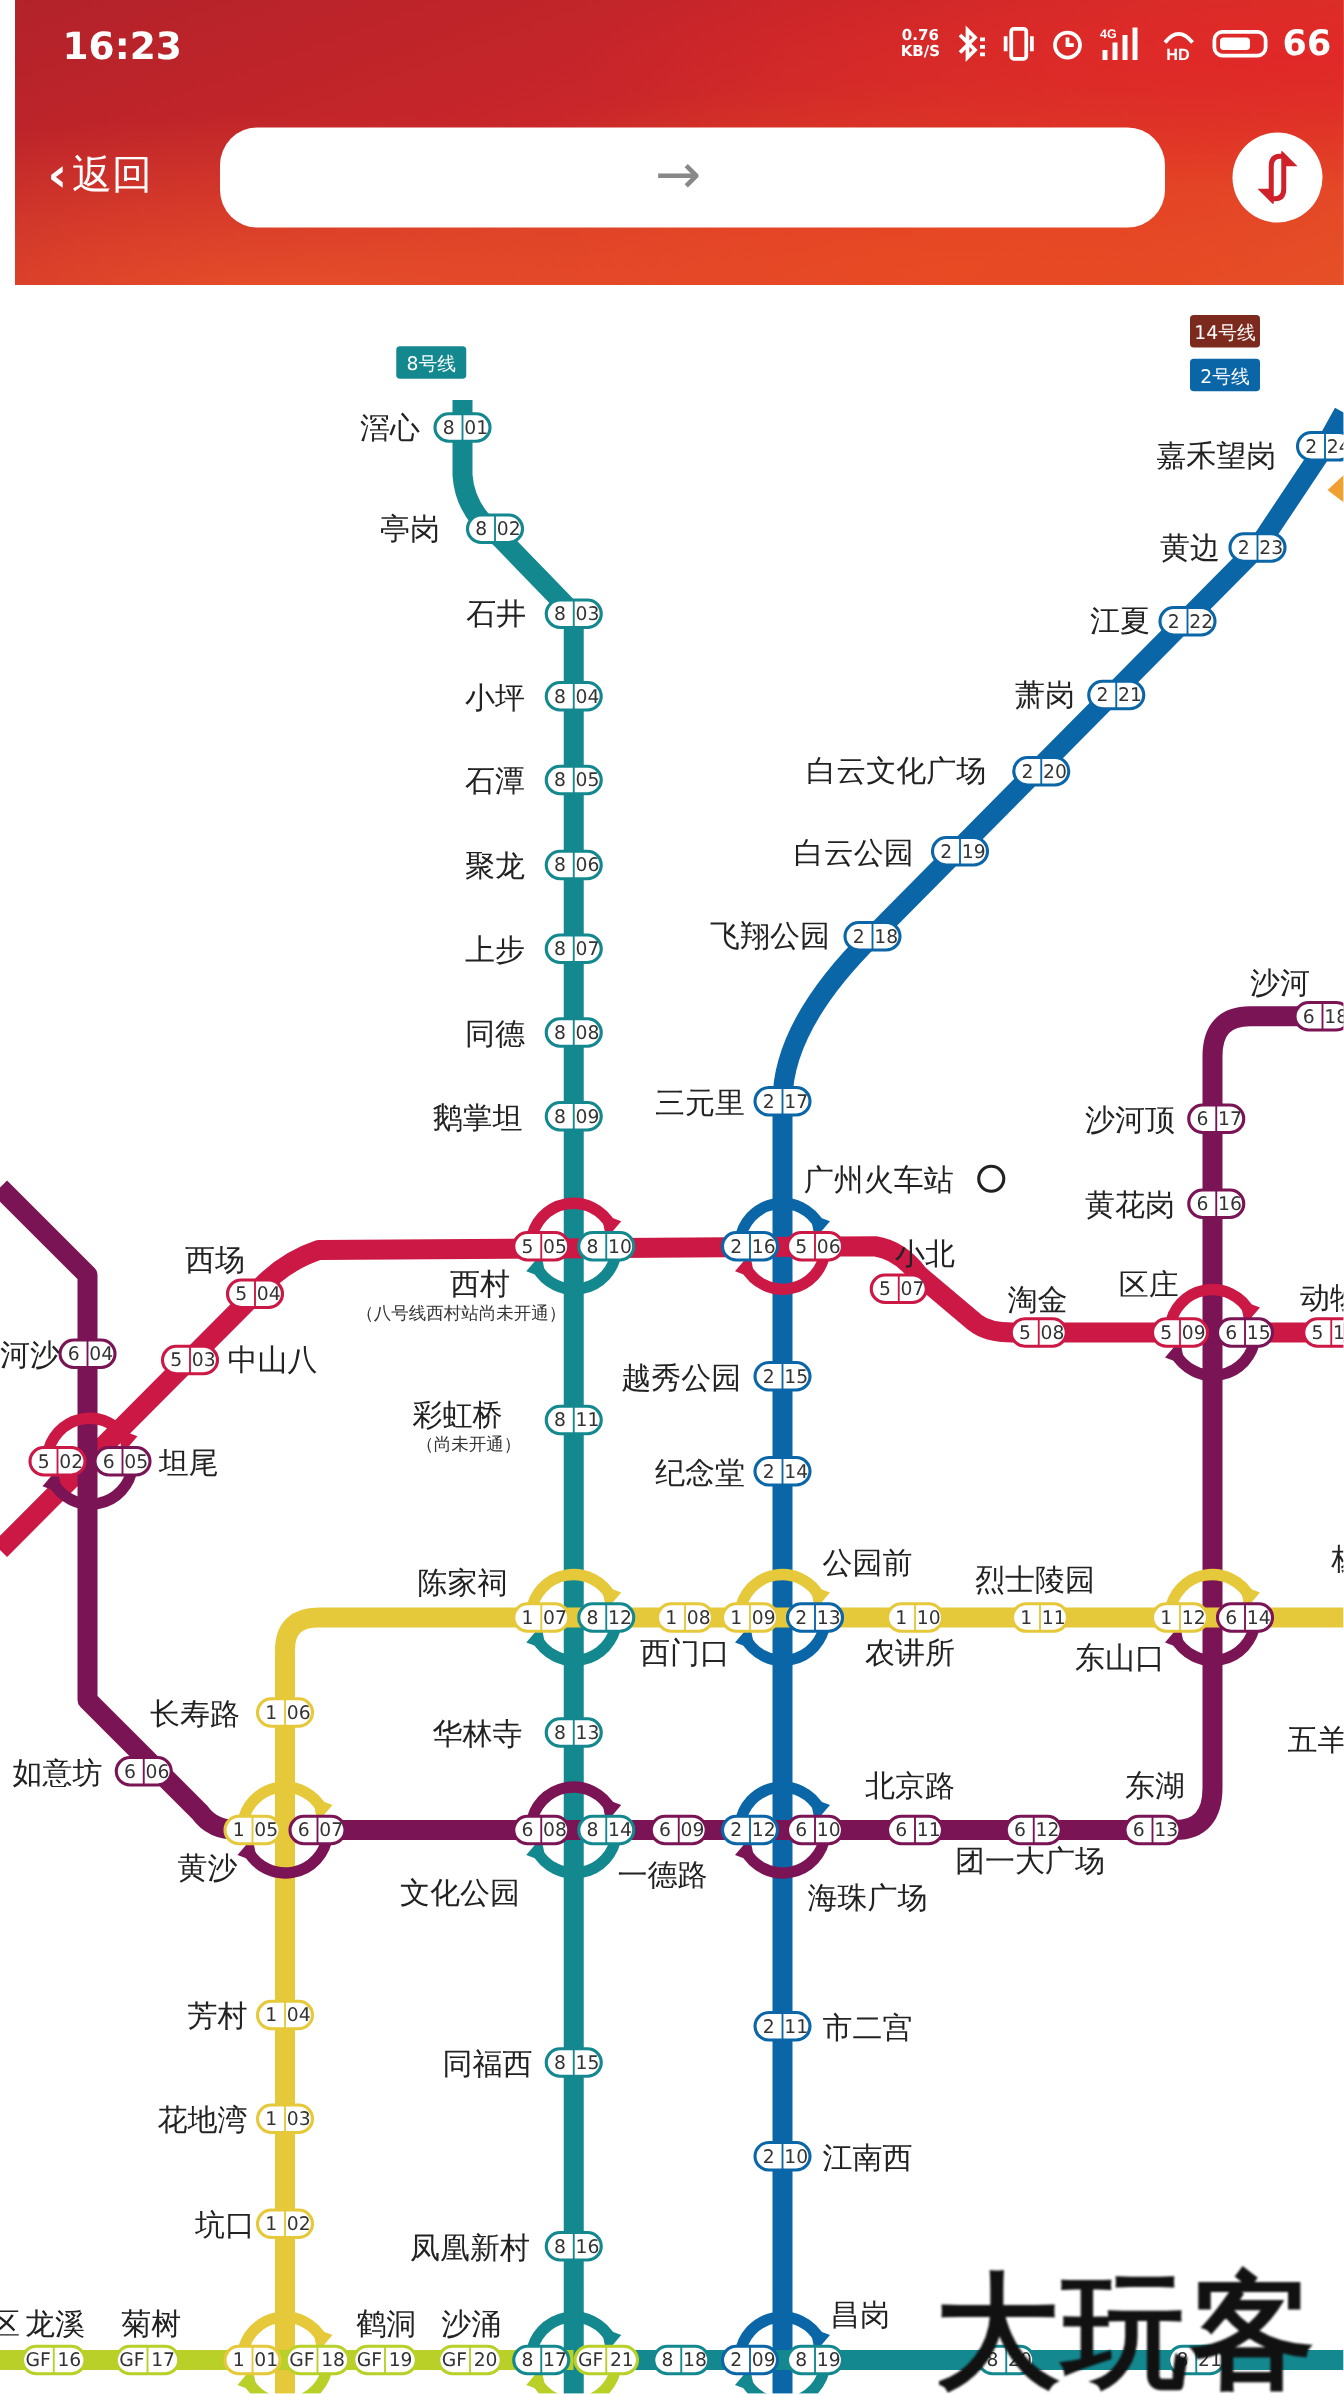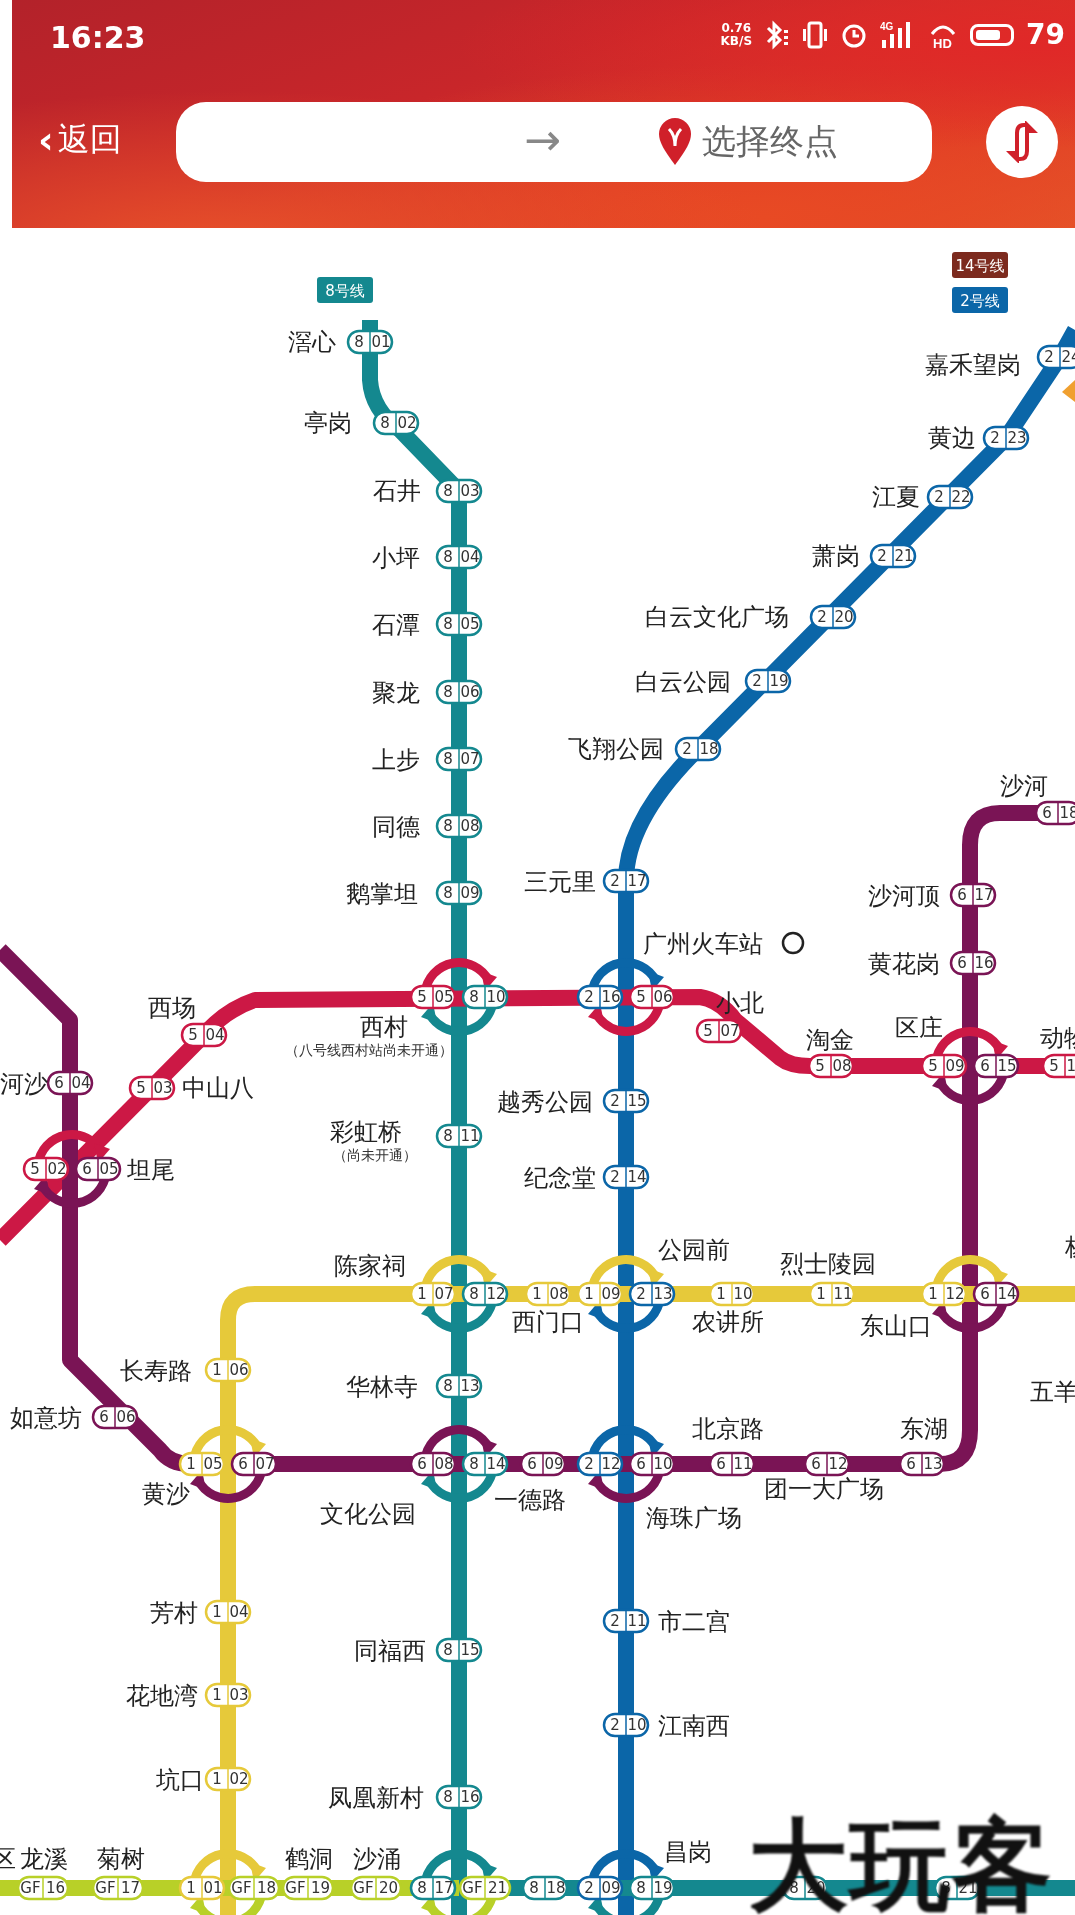--- a/index.html
+++ b/index.html
@@ -63,38 +63,31 @@
           <rect x="2" y="20" width="4" height="8" fill="#fff"></rect>
           <rect x="10" y="14" width="4" height="14" fill="#fff"></rect>
           <rect x="18" y="8" width="4" height="20" fill="#fff"></rect>
           <rect x="26" y="2" width="4" height="26" fill="#fff"></rect>
         </svg>
       <svg width="30" height="30" viewBox="0 0 30 30">
           <path d="M4 14 Q15 0 26 14" stroke="#fff" stroke-width="3" fill="none"></path>
           <text x="5" y="28" font-size="13" font-weight="bold" fill="#fff" font-family="Liberation Sans, sans-serif">HD</text>
         </svg>
       <span class="battery"></span>
-      <span>79</span>
+      <span>66</span>
     </div>
   </div>
 
   <div class="nav-bar">
     <div class="back-btn">
       <span class="back-chev">‹</span>
       <span>返回</span>
     </div>
     <div class="route-box">
       <span class="route-arrow">→</span>
-      <div class="route-end">
-        <svg class="pin" viewBox="0 0 34 48">
-            <path d="M17 47 C6 32 1 24 1 16 A16 16 0 0 1 33 16 C33 24 28 32 17 47 Z" fill="#d0202a"></path>
-            <path d="M11 11 Q17 17 17 28 M23 11 Q17 17 17 28" stroke="#fff" stroke-width="3" fill="none"></path>
-          </svg>
-        <span>选择终点</span>
-      </div>
     </div>
     <div class="swap-btn">
       <svg width="44" height="50" viewBox="0 0 44 50">
         <path d="M26 4 L38 16 L29 16 L29 34 Q29 44 20 44 L18 44 L18 40 L20 40 Q25 40 25 34 L25 4 Z" fill="#d0202a"></path>
         <path d="M18 46 L6 34 L15 34 L15 16 Q15 6 24 6 L26 6 L26 10 L24 10 Q19 10 19 16 L19 46 Z" fill="#d0202a"></path>
       </svg>
     </div>
   </div>
 </div>
 

